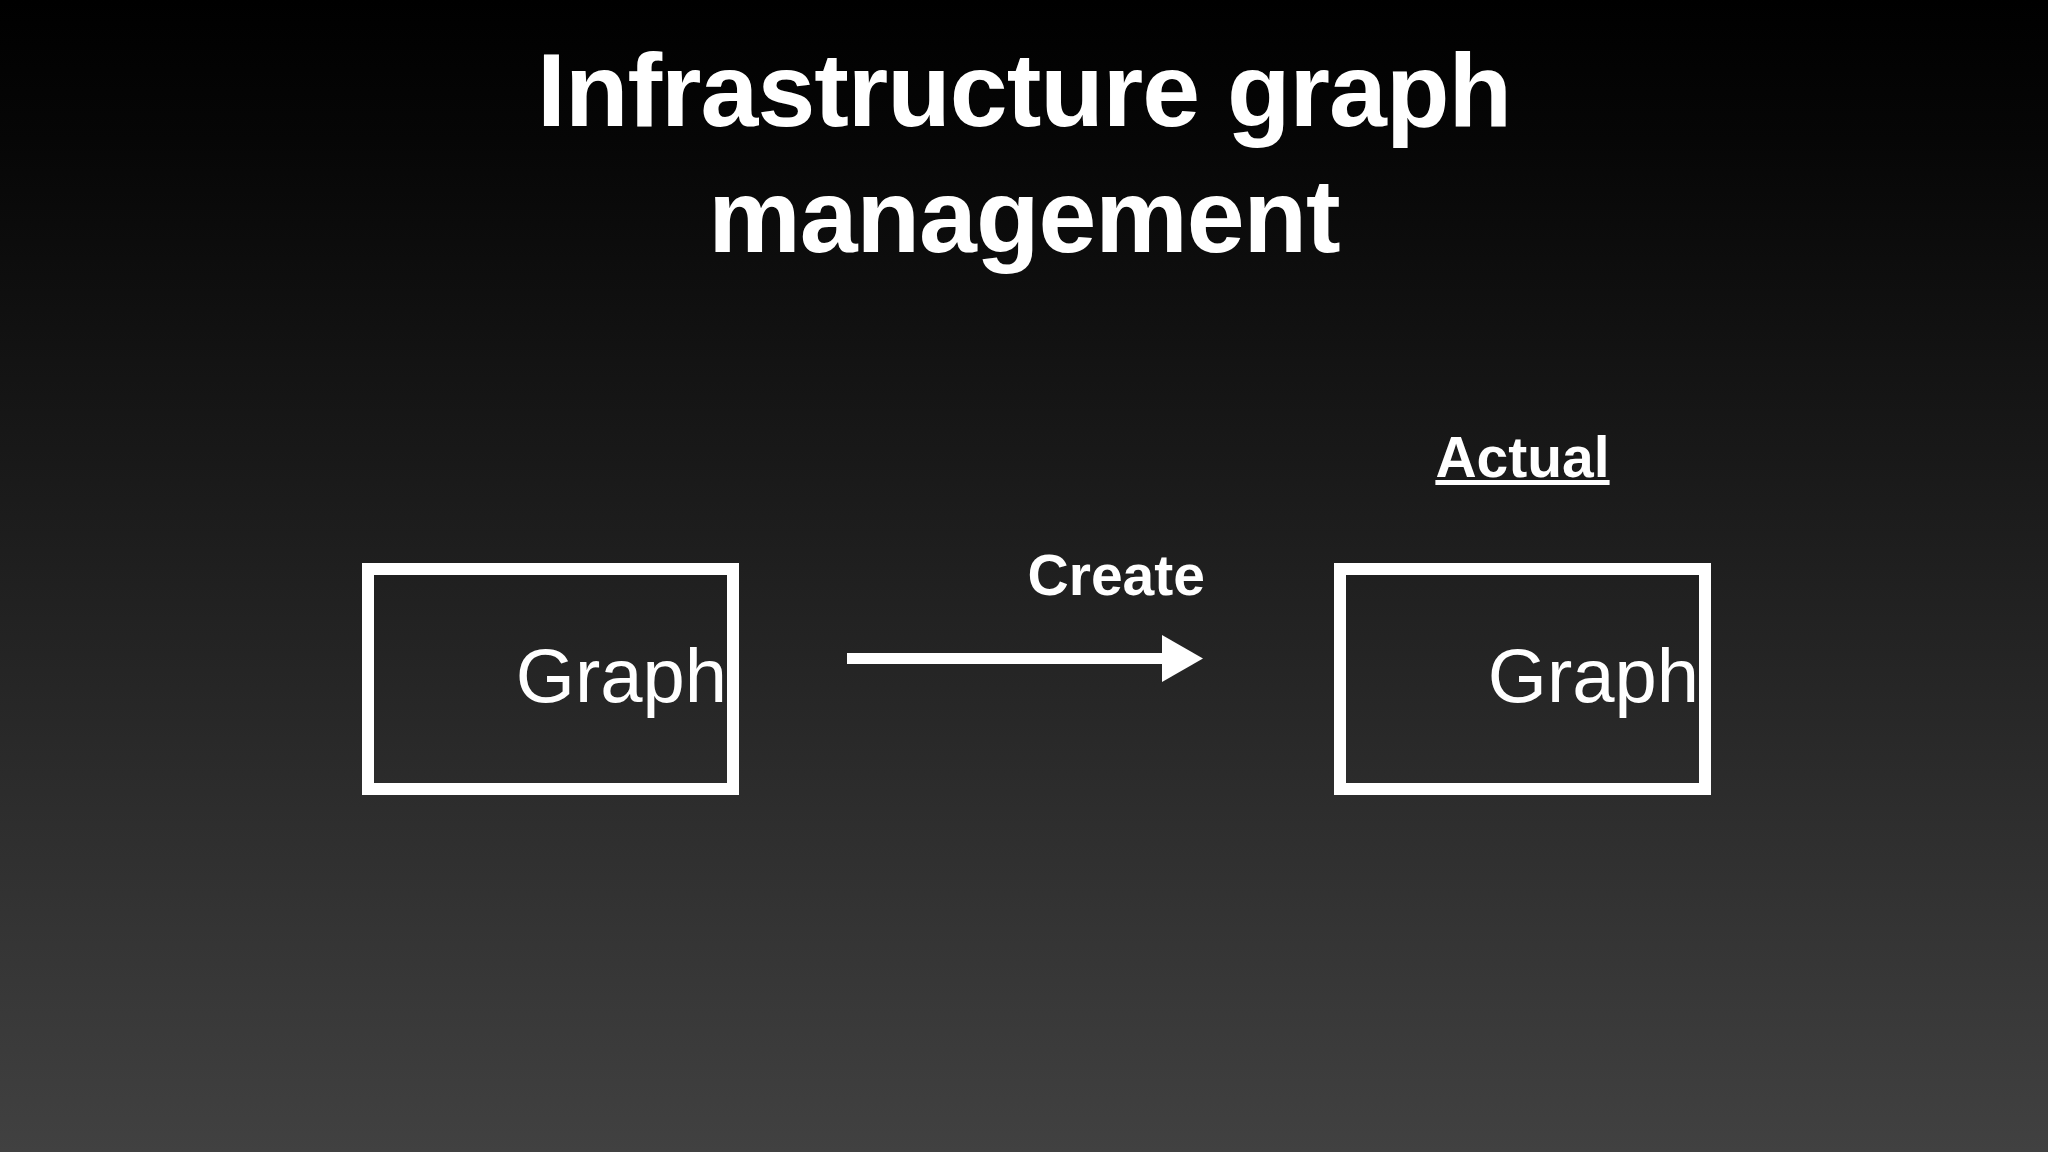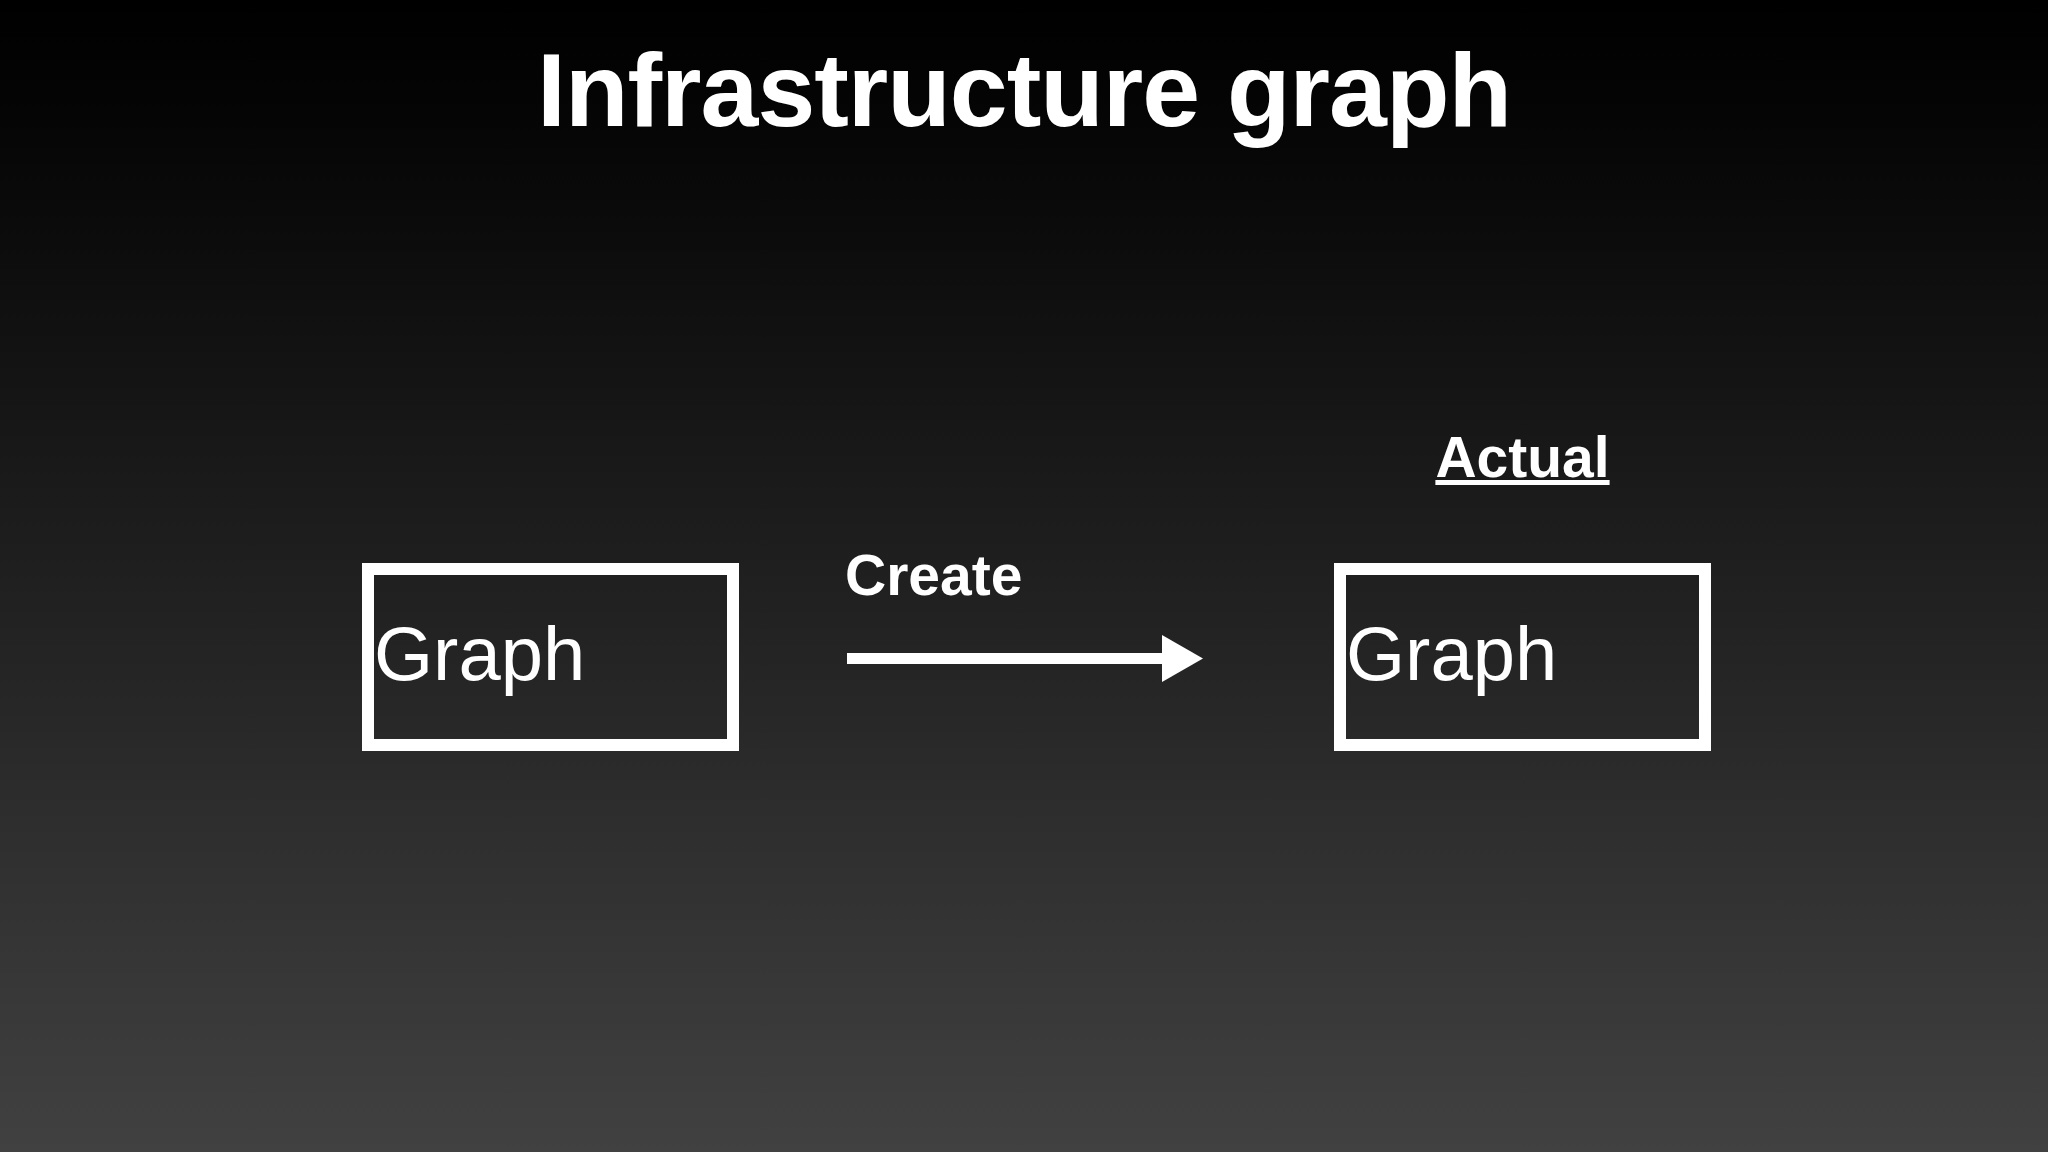--- a/index.html
+++ b/index.html
@@ -39,61 +39,62 @@
     font-size: 57px;
     font-weight: 700;
     line-height: 1.1;
   }
   .col-label.left  { left: 362px; }
   .col-label.right { left: 1334px; text-decoration: underline; }
   .graph-box {
     position: absolute;
     top: 563px;
     width: 377px;
-    height: 188px;
+    height: 232px;
     box-sizing: border-box;
     border: 12px solid var(--foreground, #ffffff);
     display: flex;
     align-items: center;
-    justify-content: flex-start;
+    justify-content: flex-end;
   }
   .graph-box.left  { left: 362px; }
   .graph-box.right { left: 1334px; }
   .graph-box .box-text {
     font-size: 76px;
     font-weight: 400;
     line-height: 1;
     padding-bottom: 6px;
   }
   .arrow-label {
     position: absolute;
     top: 544px;
     left: 845px;
     width: 360px;
-    text-align: left;
+    text-align: right;
     font-size: 57px;
     font-weight: 700;
     line-height: 1.1;
   }
   .arrow {
     position: absolute;
     left: 847px;
     top: 633px;
     width: 356px;
     height: 50px;
     color: var(--foreground, #ffffff);
   }
 </style>
 </head>
 <body>
 
 <div class="slide" style="--background-top: #000000; --background-bottom: #414141; --foreground: #ffffff;">
 
   <h1 class="title">
     <span class="line">Infrastructure graph</span>
+    <span class="line">management</span>
   </h1>
 
 
   <div class="col-label right">Actual</div>
 
   <div class="graph-box left">
     <span class="box-text">Graph</span>
   </div>
 
   <div class="graph-box right">

